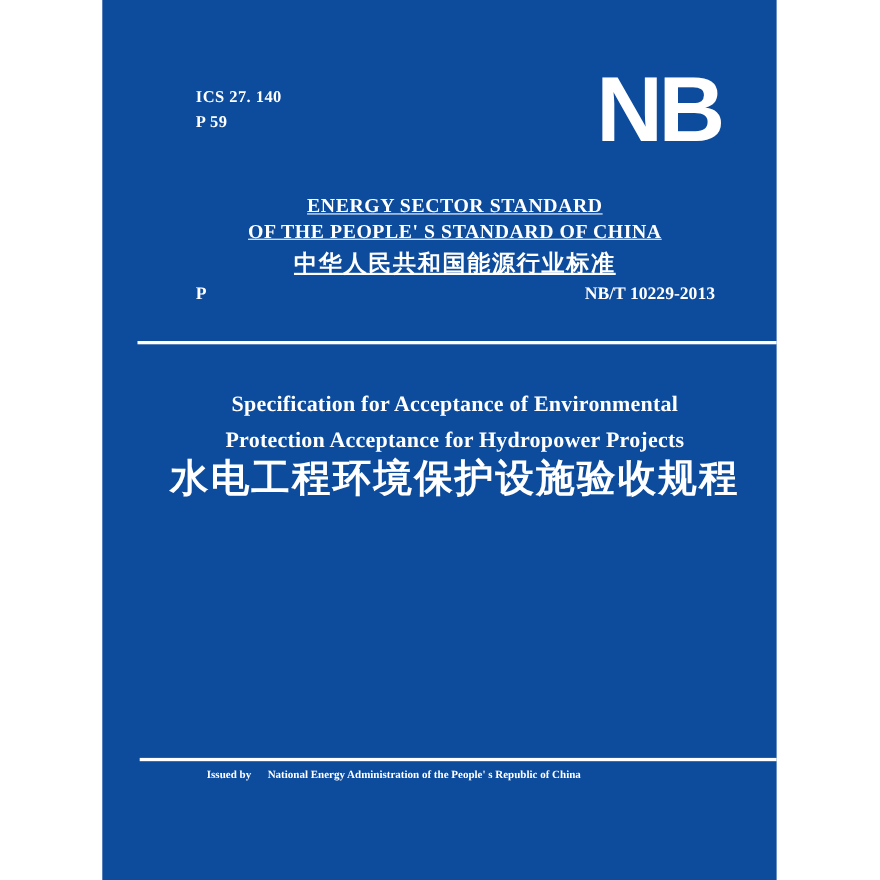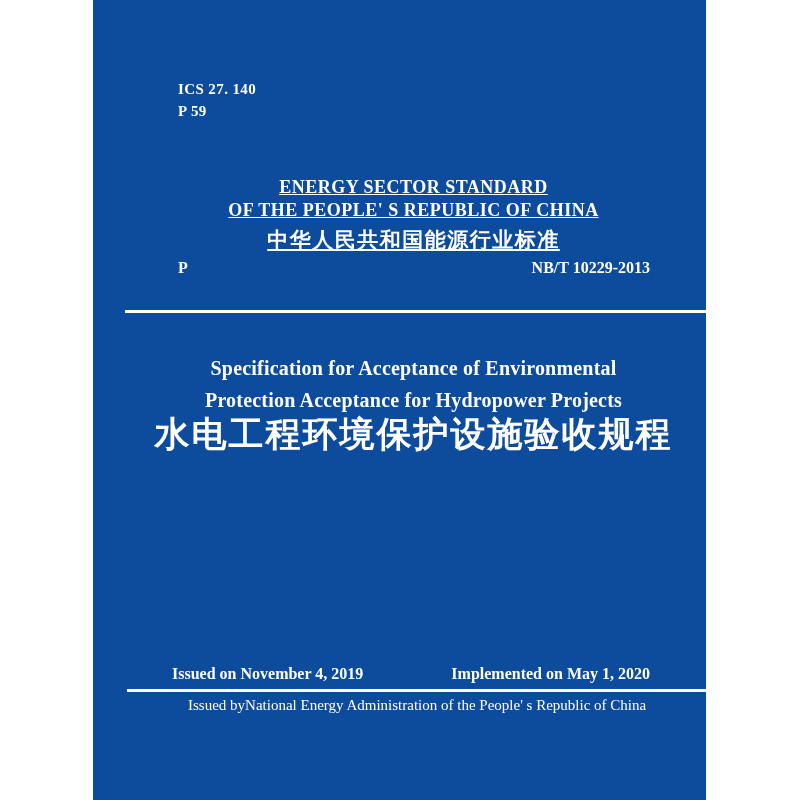--- a/index.html
+++ b/index.html
@@ -128,61 +128,59 @@
     justify-content: space-between;
     font-size: 16px;
     font-weight: bold;
     line-height: 20px;
   }
   .issuedby-row {
     position: absolute;
     left: 95px;
     top: 696px;
     display: flex;
-    font-size: 15px;
-    font-weight: normal;
+    gap: 15px;
+    font-size: 10px;
+    font-weight: bold;
     line-height: 18px;
     white-space: nowrap;
   }
 </style>
 </head>
 <body>
 
 <div class="page">
   <div class="cover">
 
     <div class="ics-block">
       <div>ICS 27. 140</div>
       <div>P 59</div>
     </div>
 
+    <div class="nb-logo">NB</div>
 
     <div class="header-block">
       <div class="header-en">ENERGY SECTOR STANDARD</div>
-      <div class="header-en">OF THE PEOPLE' S REPUBLIC OF CHINA</div>
+      <div class="header-en">OF THE PEOPLE' S STANDARD OF CHINA</div>
       <div class="header-cn">中华人民共和国能源行业标准</div>
     </div>
 
     <div class="designation-row">
       <span>P</span>
       <span>NB/T 10229-2013</span>
     </div>
 
     <div class="rule rule-top"></div>
 
     <div class="title-block">
       <div class="title-en">Specification for Acceptance of Environmental</div>
       <div class="title-en">Protection Acceptance for Hydropower Projects</div>
       <div class="title-cn">水电工程环境保护设施验收规程</div>
     </div>
 
-    <div class="dates-row">
-      <span>Issued on November 4, 2019</span>
-      <span>Implemented on May 1, 2020</span>
-    </div>
 
     <div class="rule rule-bottom"></div>
 
     <div class="issuedby-row">
       <span>Issued by</span>
       <span>National Energy Administration of the People' s Republic of China</span>
     </div>
 
   </div>
 </div>

